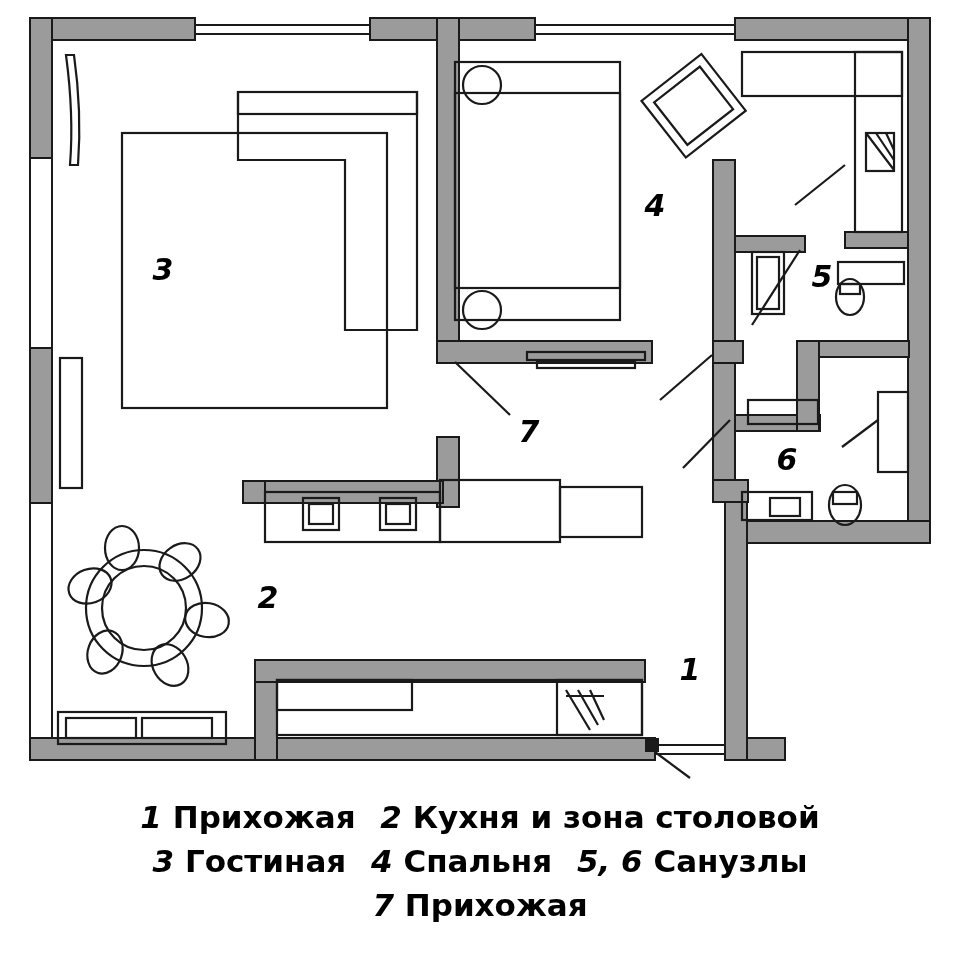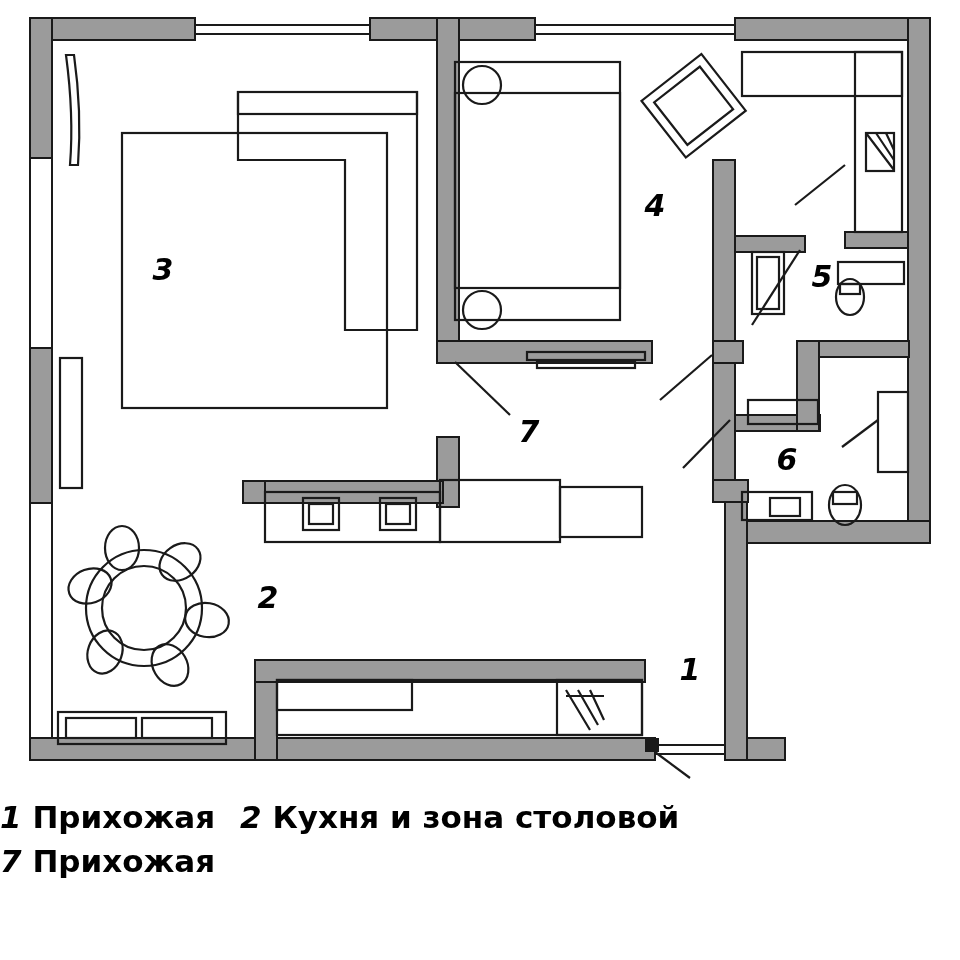--- a/index.html
+++ b/index.html
@@ -22,21 +22,21 @@
     height: 790px;
   }
   svg#floorplan {
     display: block;
   }
   #legend {
     position: absolute;
     left: 0;
     top: 795px;
     width: 960px;
-    text-align: left;
+    text-align: center;
     font-family: "DejaVu Sans", sans-serif;
     font-size: 31px;
     font-weight: bold;
     color: #000000;
     line-height: 1.42;
   }
   #legend .ln {
     white-space: nowrap;
   }
   #legend .num {
@@ -196,16 +196,24 @@
 </div>
 
 <div id="legend">
   <div class="ln">
     <span class="num">1</span>
     <span>Прихожая</span><span class="sp"></span>
     <span class="num">2</span>
     <span>Кухня и зона столовой</span>
   </div>
   <div class="ln">
+    <span class="num">3</span>
+    <span>Гостиная</span><span class="sp"></span>
+    <span class="num">4</span>
+    <span>Спальня</span><span class="sp"></span>
+    <span class="num">5, 6</span>
+    <span>Санузлы</span>
+  </div>
+  <div class="ln">
     <span class="num">7</span>
     <span>Прихожая</span>
   </div>
 </div>
 
 </body></html>

